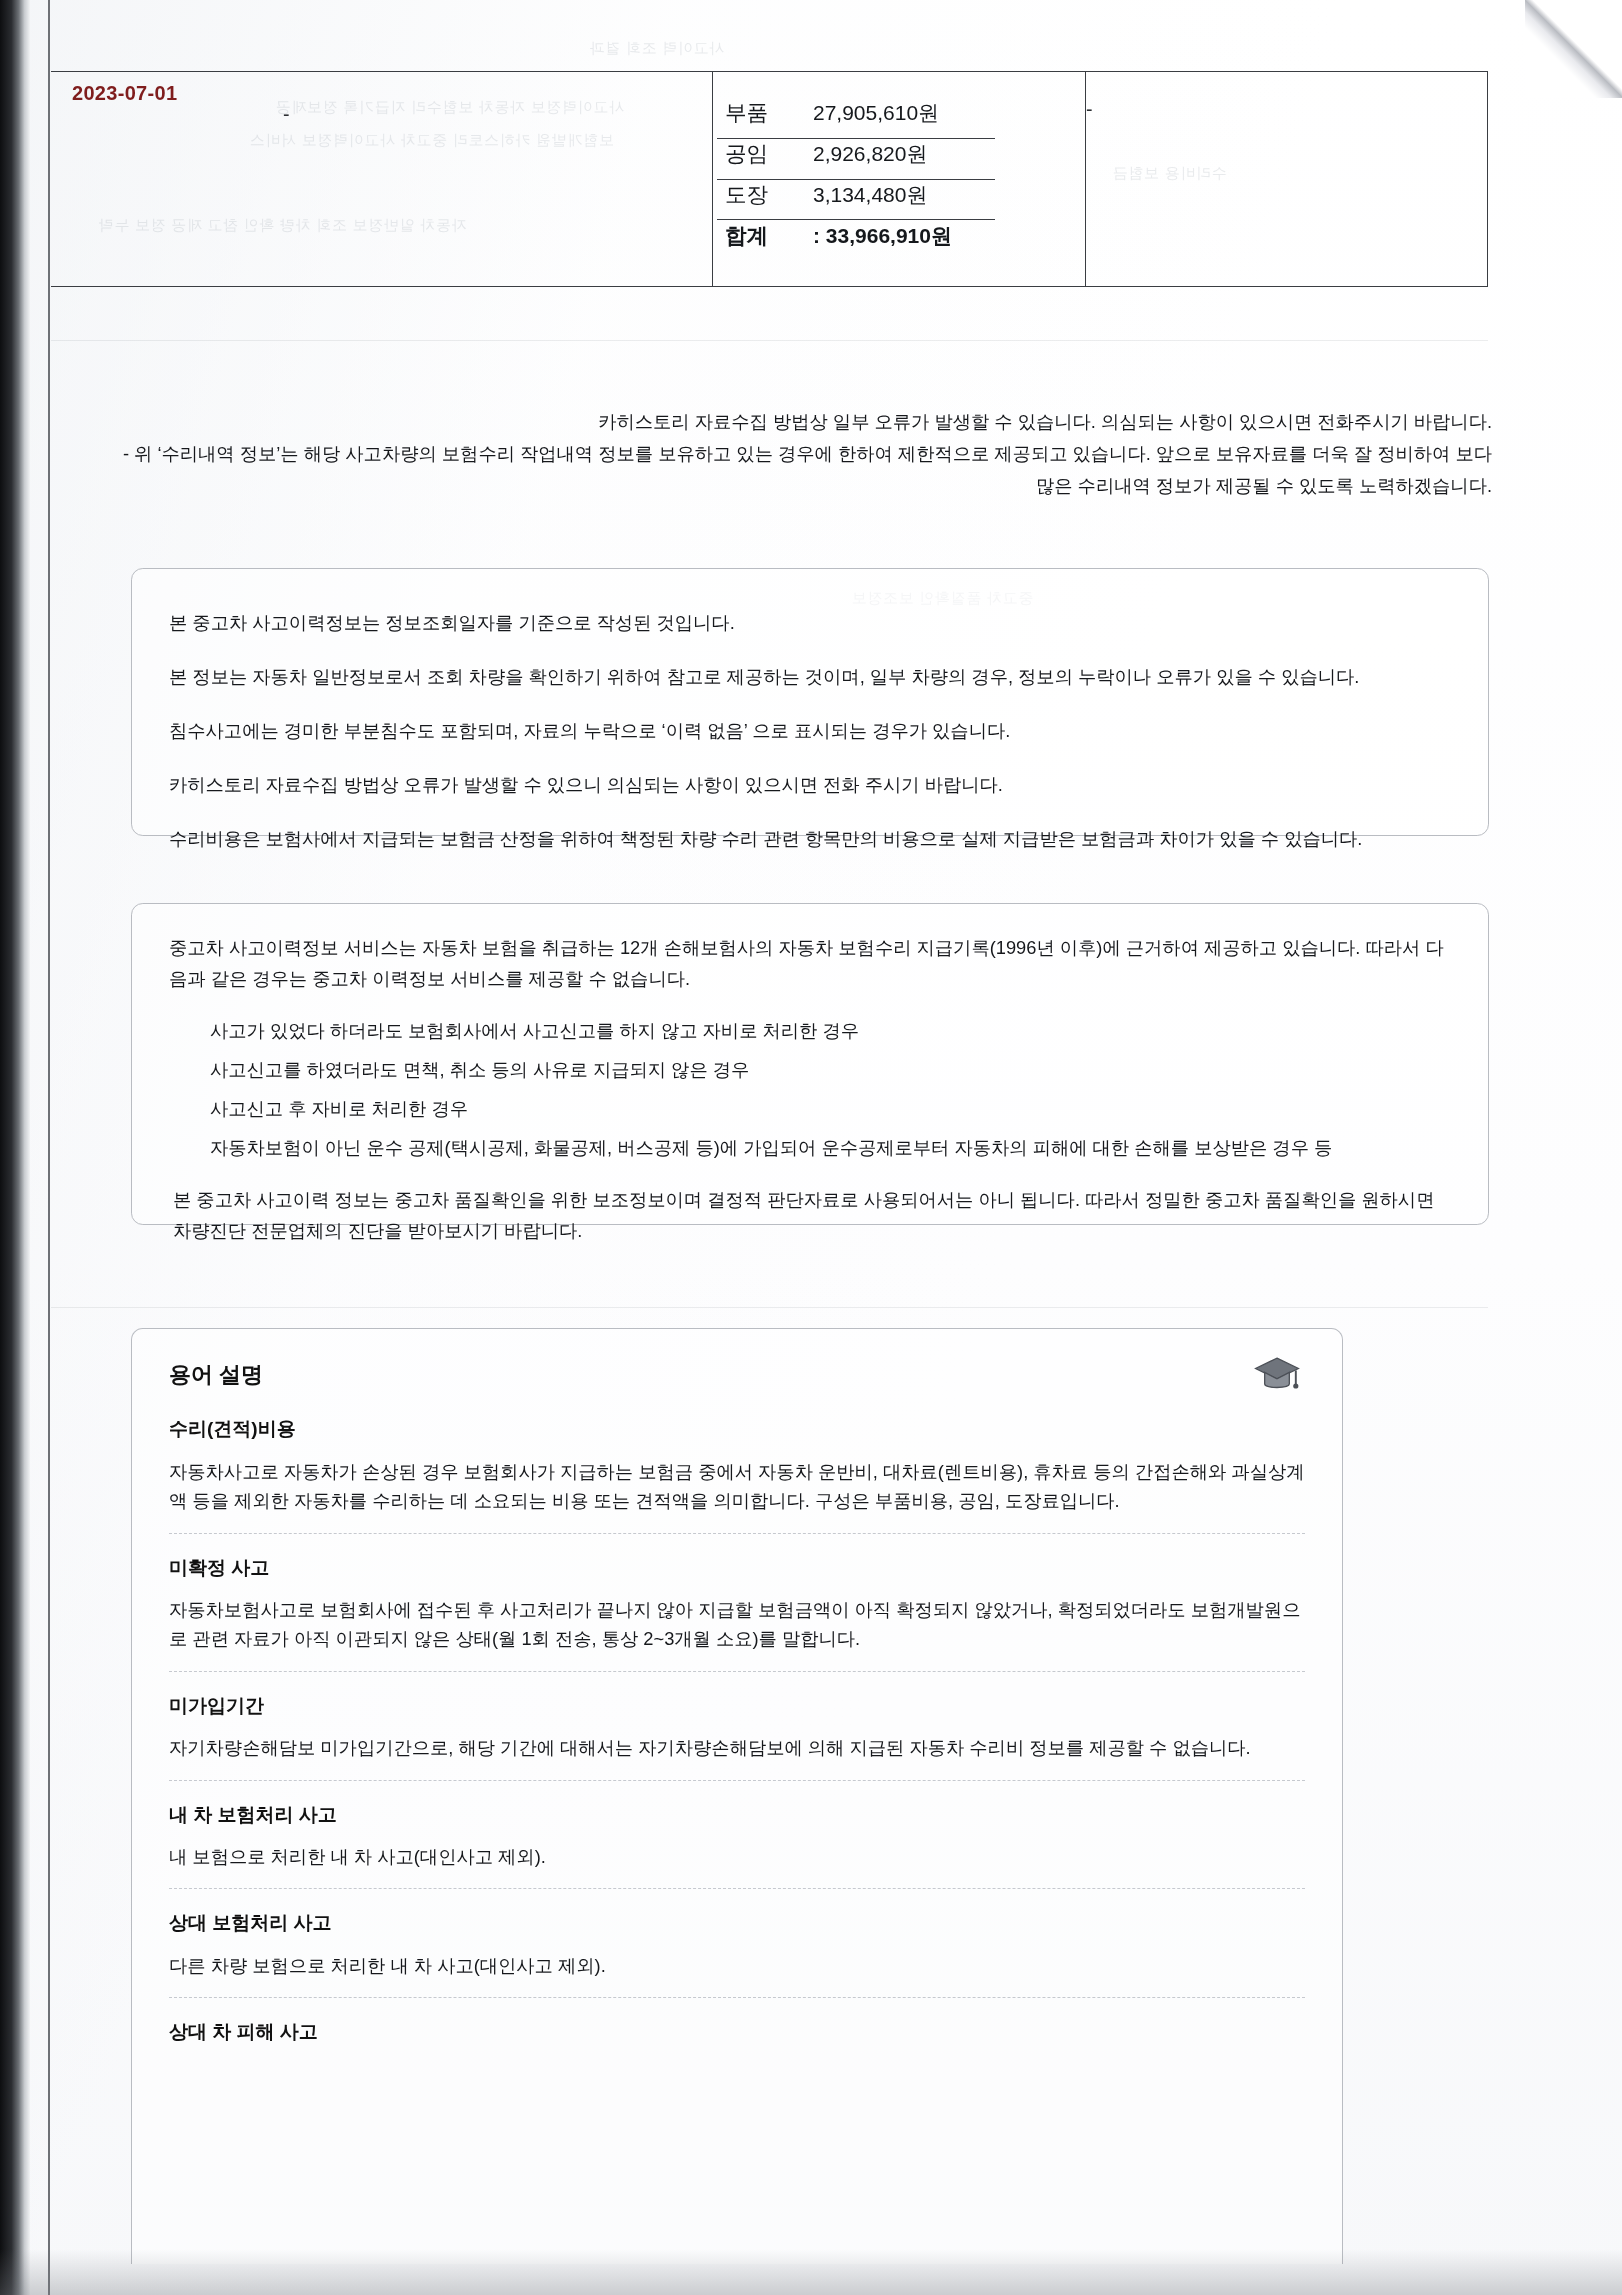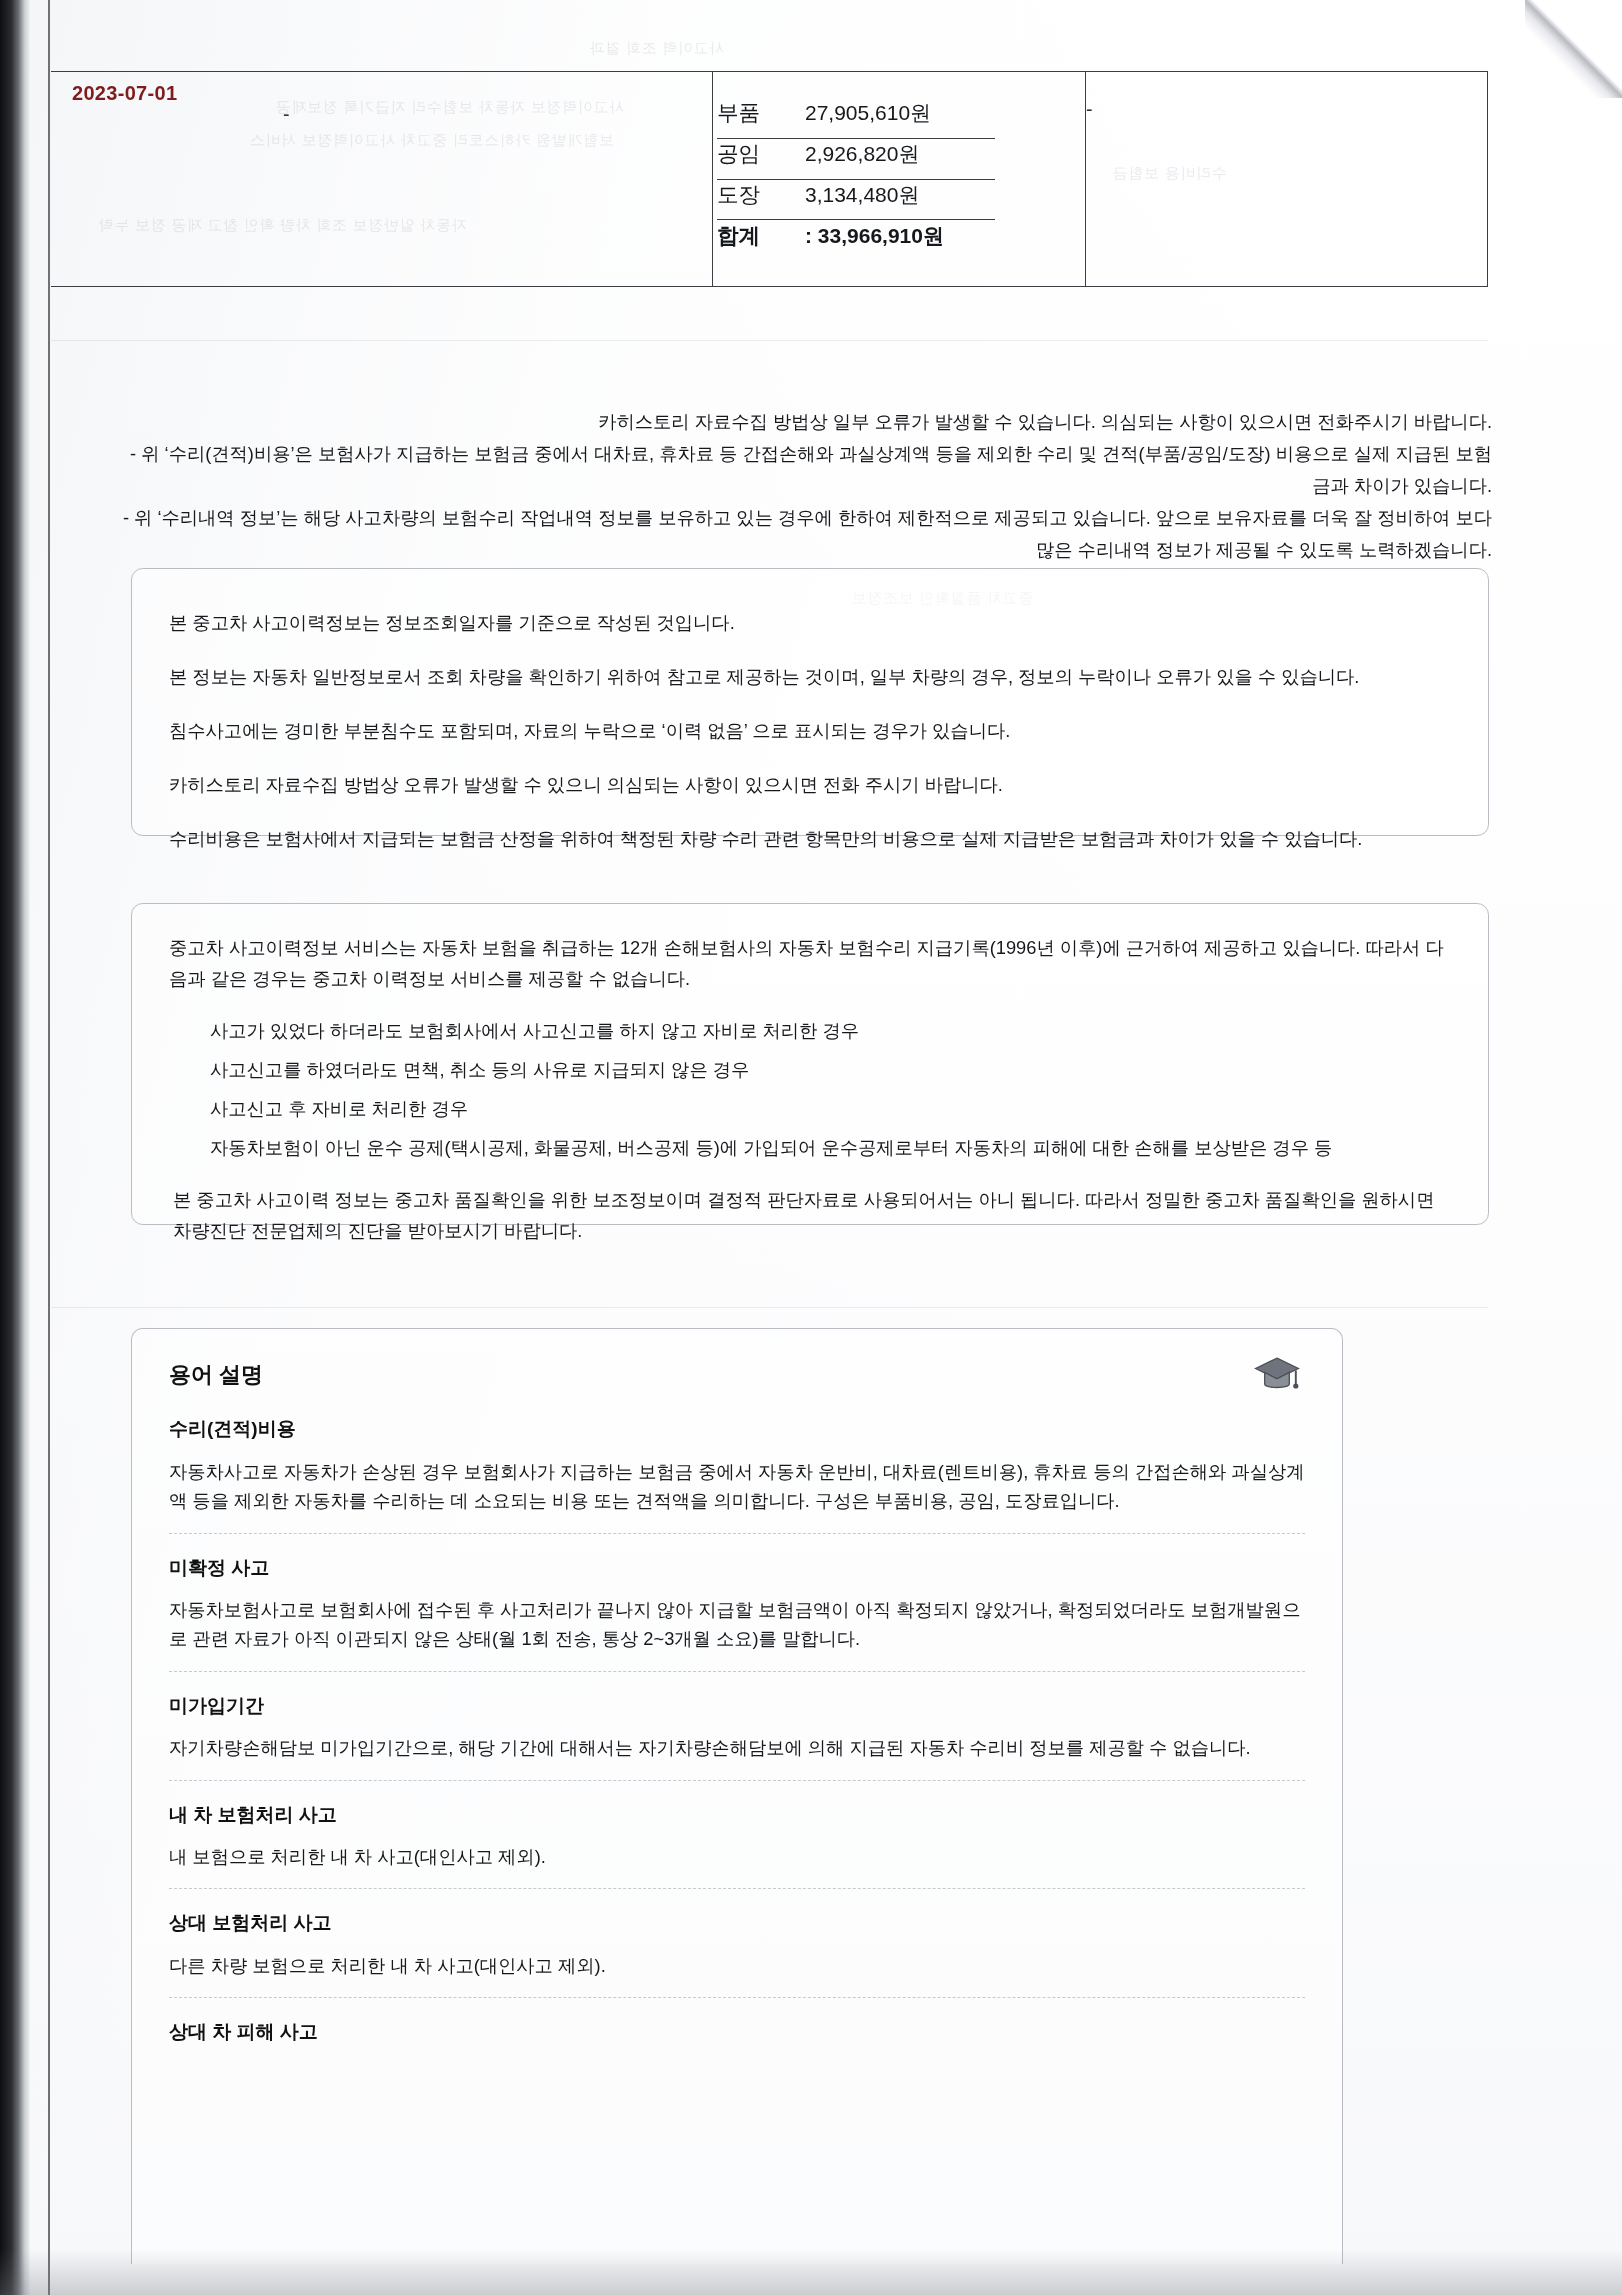--- a/index.html
+++ b/index.html
@@ -102,20 +102,21 @@
   }
   .cost-row {
     display: flex;
     align-items: baseline;
     height: 41px;
   }
   .cost-label {
     width: 88px;
     font-size: 21.6px;
     color: #15181c;
+    margin-left: 8px;
   }
   .cost-value {
     font-size: 21px;
     color: #15181c;
   }
   .cost-row.total .cost-label,
   .cost-row.total .cost-value {
     font-weight: bold;
   }
   .cost-sep {
@@ -272,21 +273,20 @@
       <span class="cost-label">합계</span>
       <span class="cost-value">: 33,966,910원</span>
     </div>
   </div>
   <div class="cost-sep" style="top:138px;"></div>
   <div class="cost-sep" style="top:179px;"></div>
   <div class="cost-sep" style="top:219px;"></div>
 
   <div class="notice">
     <p>카히스토리 자료수집 방법상 일부 오류가 발생할 수 있습니다. 의심되는 사항이 있으시면 전화주시기 바랍니다.</p>
-    <p>- 위 ‘수리(견적)비용’은 보험사가 지급하는 보험금 중에서 대차료, 휴차료 등 간접손해와 과실상계액 등을 제외한 수리 및 견적(부품/공임/도장) 비용으로 실제 지급된 보험금과 차이가 있습니다.</p>
     <p>- 위 ‘수리내역 정보’는 해당 사고차량의 보험수리 작업내역 정보를 보유하고 있는 경우에 한하여 제한적으로 제공되고 있습니다. 앞으로 보유자료를 더욱 잘 정비하여 보다 많은 수리내역 정보가 제공될 수 있도록 노력하겠습니다.</p>
   </div>
 
   <div class="card card-1">
     <p>본 중고차 사고이력정보는 정보조회일자를 기준으로 작성된 것입니다.</p>
     <p>본 정보는 자동차 일반정보로서 조회 차량을 확인하기 위하여 참고로 제공하는 것이며, 일부 차량의 경우, 정보의 누락이나 오류가 있을 수 있습니다.</p>
     <p>침수사고에는 경미한 부분침수도 포함되며, 자료의 누락으로 ‘이력 없음’ 으로 표시되는 경우가 있습니다.</p>
     <p>카히스토리 자료수집 방법상 오류가 발생할 수 있으니 의심되는 사항이 있으시면 전화 주시기 바랍니다.</p>
     <p>수리비용은 보험사에서 지급되는 보험금 산정을 위하여 책정된 차량 수리 관련 항목만의 비용으로 실제 지급받은 보험금과 차이가 있을 수 있습니다.</p>
   </div>

